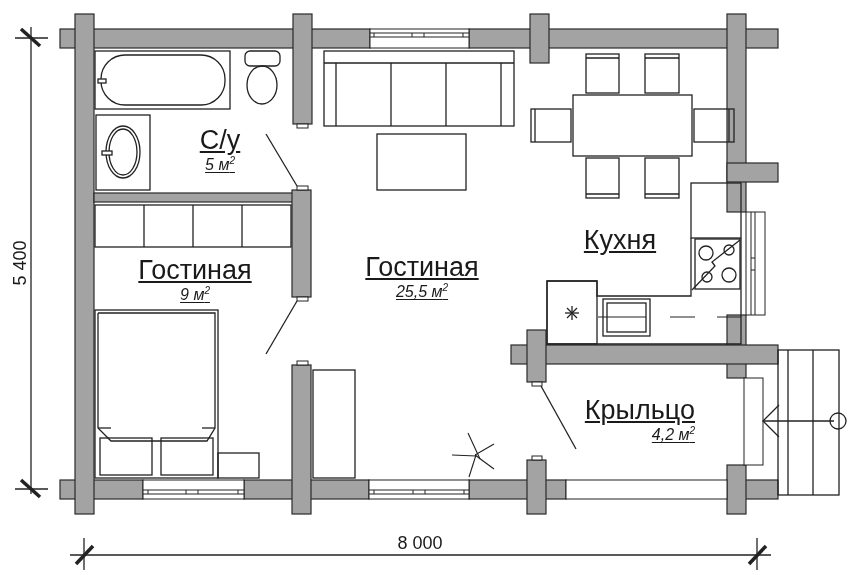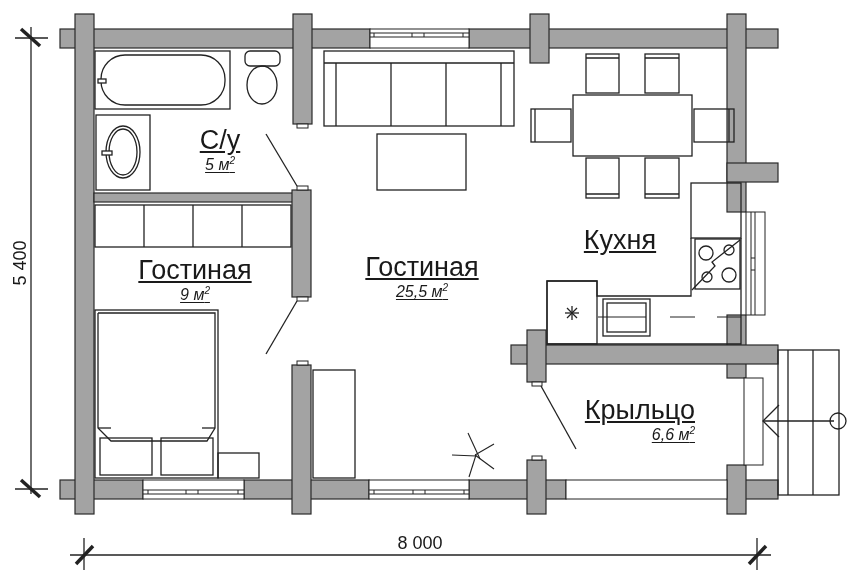--- a/index.html
+++ b/index.html
@@ -241,17 +241,17 @@
   <div class="room-name">Гостиная</div>
   <div class="room-area"><span>25,5 м</span><sup>2</sup></div>
 </div>
 
 <div class="lbl" style="left:565px; top:228px; width:110px;">
   <div class="room-name">Кухня</div>
 </div>
 
 <div class="lbl" style="left:575px; top:398px; width:120px;text-align:right;">
   <div class="room-name">Крыльцо</div>
-  <div class="room-area"><span>6,6 м</span><sup>2</sup></div>
+  <div class="room-area"><span>4,2 м</span><sup>2</sup></div>
 </div>
 
 <div class="lbl dim" style="left:380px; top:533px; width:80px;">8 000</div>
 <div class="lbl dim dim-v" style="left:-20px; top:253px; width:80px;">5 400</div>
 
 </body></html>

